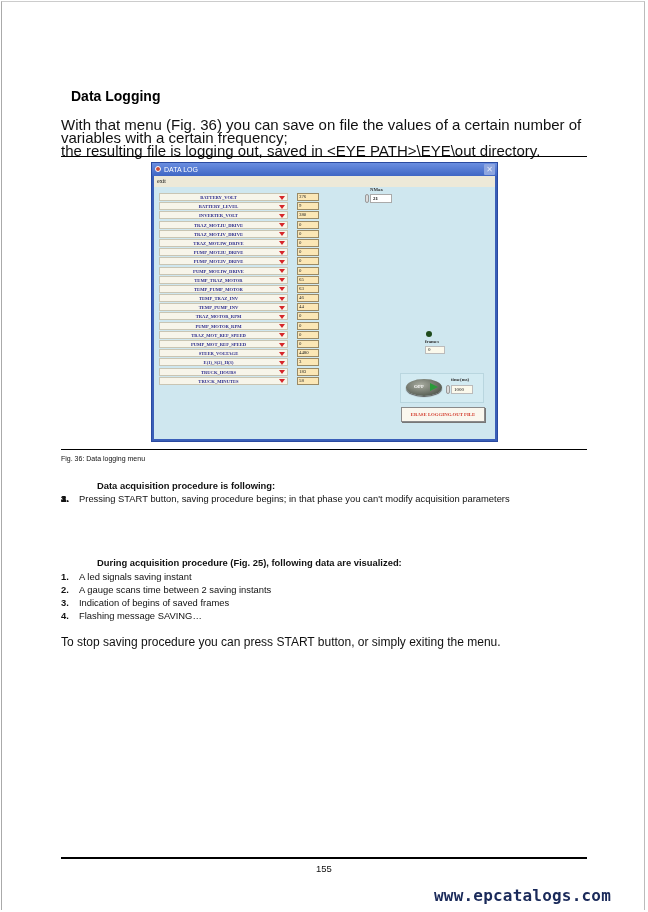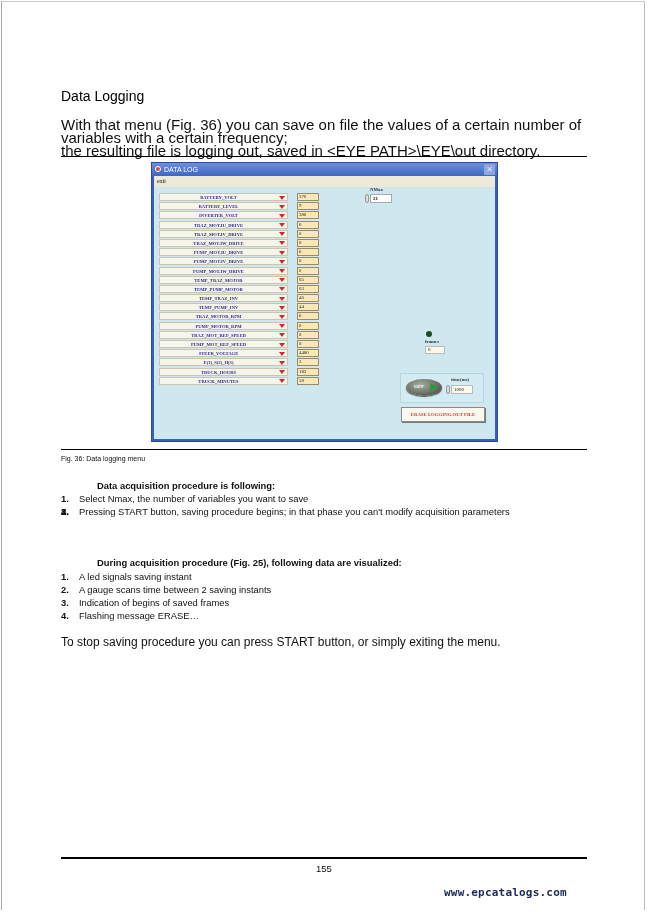--- a/index.html
+++ b/index.html
@@ -1,20 +1,20 @@
 <!DOCTYPE html>
 <html><head>
 <meta charset="utf-8">
 <style>
   html, body { margin:0; padding:0; }
   body { width:648px; height:912px; background:#fff; position:relative; overflow:hidden;
          font-family:"Liberation Sans", sans-serif; color:#111; }
   .page-border { position:absolute; left:1px; top:1px; width:644px; height:909px;
                  border-left:1px solid #aaa; border-top:1px solid #ccc; border-right:1px solid #bbb; box-sizing:border-box; }
-  .title { position:absolute; left:61px; top:88px; font-size:14px; font-weight:normal; color:#000; }
+  .title { position:absolute; left:71px; top:88px; font-size:14px; font-weight:bold; color:#000; }
   .intro { position:absolute; left:61px; top:118px; font-size:15px; line-height:13px; color:#111; width:540px; }
   .rule { position:absolute; left:61px; width:526px; height:1px; background:#000; }
   .rule.thick { height:2px; }
 
   
   .win { position:absolute; left:151px; top:162px; width:347px; height:280px; background:#3a5fb8;
          box-sizing:border-box; border:1px solid #2a4aa0; }
   .win-title { position:absolute; left:0; top:0; right:0; height:13px;
                background:linear-gradient(#6a8ee0,#3f66c4); color:#fff; font-size:7px; line-height:13px;
                padding-left:12px; font-family:"Liberation Sans", sans-serif; }
@@ -61,21 +61,21 @@
                border:1px solid #8a8a8a; box-shadow:1px 1px 0 #777; box-sizing:border-box;
                font-family:"Liberation Serif", serif; font-size:4.8px; line-height:13px; text-align:center; color:#d23a2a; font-weight:bold; }
 
   .caption { position:absolute; left:61px; top:455px; font-size:7px; color:#111; }
   .section-heading { position:absolute; left:61px; font-size:9.4px; font-weight:bold; color:#111;margin-left:36px; }
   .steps { position:absolute; left:61px; font-size:9.4px; line-height:13px; margin:0; padding:0; list-style:none; }
   .steps li { position:relative; padding-left:18px; }
   .steps .num { position:absolute; left:0; font-weight:bold; }
   .stop-text { position:absolute; left:61px; top:635px; font-size:12px; color:#111; }
   .page-num { position:absolute; left:316px; top:863px; font-size:9.5px; color:#111;text-align:center; }
-  .watermark { position:absolute; left:444px; top:886px; font-family:"DejaVu Sans Mono", monospace; font-size:11px; font-weight:bold; color:#1a2a5a; letter-spacing:0.2px; }
+  .watermark { position:absolute; left:434px; top:886px; font-family:"DejaVu Sans Mono", monospace; font-size:16px; font-weight:bold; color:#1a2a5a; letter-spacing:0.2px; }
 </style>
 </head>
 <body>
 
 <div class="page-border"></div>
 
 <div class="title">Data Logging</div>
 <div class="intro">
   <div>With that menu (Fig. 36) you can save on file the values of a certain number of variables with a certain frequency;</div>
   <div>the resulting file is logging out, saved in &lt;EYE PATH&gt;\EYE\out directory.</div>
@@ -199,31 +199,31 @@
 
     <div class="erase-btn">ERASE LOGGING.OUT FILE</div>
   </div>
 </div>
 
 <div class="rule" style="top:449px;"></div>
 <div class="caption">Fig. 36: Data logging menu</div>
 
 <div class="section-heading" style="top:480px;">Data acquisition procedure is following:</div>
 <ul class="steps" style="top:492px;" id="proc-steps">
-    <li><span class="num">1.</span><span>Select Nmax, the number of variables you want to save</span></li>
+    <li><span class="num">1.</span></li>
     <li><span class="num">2.</span></li>
     <li><span class="num">3.</span></li>
     <li><span class="num">4.</span><span>Pressing START button, saving procedure begins; in that phase you can't modify acquisition parameters</span></li>
   </ul>
 
 <div class="section-heading" style="top:557px;">During acquisition procedure (Fig. 25), following data are visualized:</div>
 <ul class="steps" style="top:570px;" id="during-steps">
     <li><span class="num">1.</span><span>A led signals saving instant</span></li>
     <li><span class="num">2.</span><span>A gauge scans time between 2 saving instants</span></li>
     <li><span class="num">3.</span><span>Indication of begins of saved frames</span></li>
-    <li><span class="num">4.</span><span>Flashing message ERASE…</span></li>
+    <li><span class="num">4.</span><span>Flashing message SAVING…</span></li>
   </ul>
 
 <div class="stop-text">To stop saving procedure you can press START button, or simply exiting the menu.</div>
 
 <div class="rule thick" style="top:857px;"></div>
 <div class="page-num">155</div>
 <div class="watermark">www.epcatalogs.com</div>
 
 </body></html>

